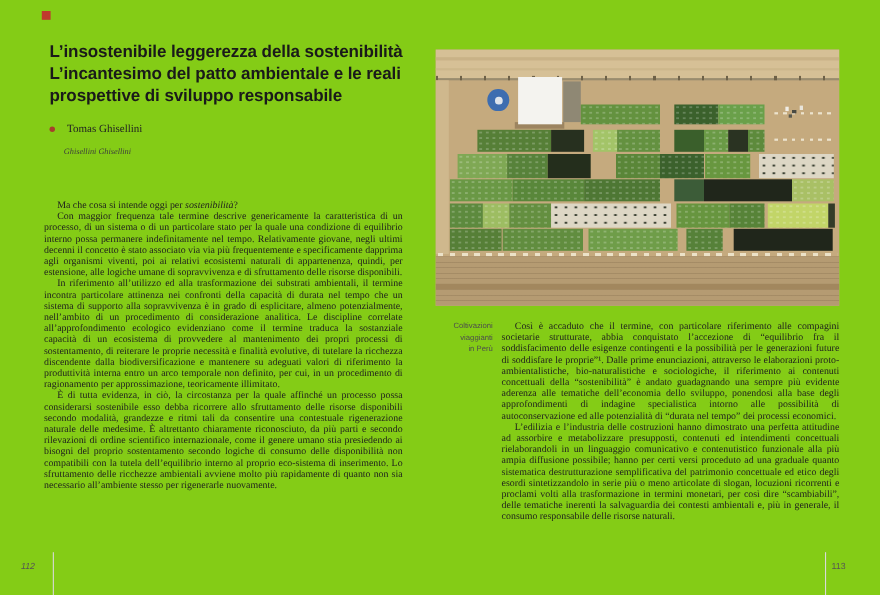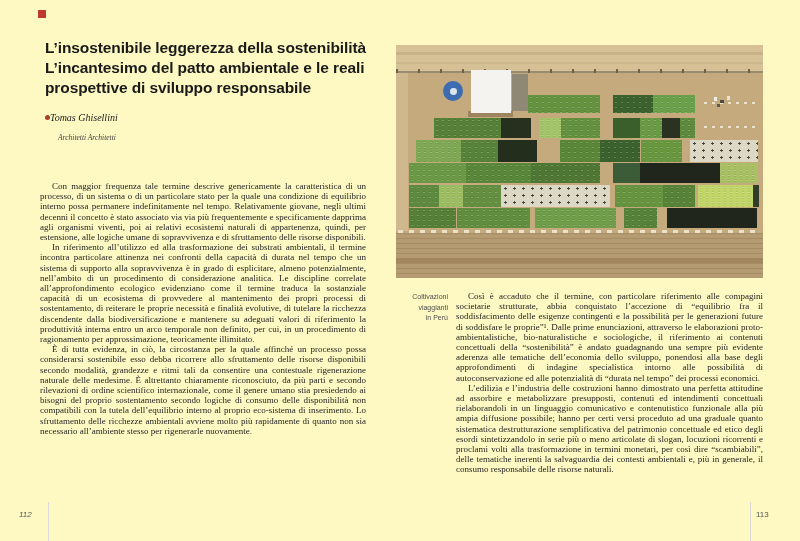--- a/index.html
+++ b/index.html
@@ -1,30 +1,30 @@
 <!DOCTYPE html>
 <html lang="it"><head>
 <meta charset="utf-8">
 <style>
   html,body{margin:0;padding:0;}
   body{
     width:800px;height:541px;background:#ffffff;overflow:hidden;
     font-family:"Liberation Serif", serif;color:#1f1f1f;position:relative;
   }
-  .spread{position:absolute;inset:0;background:#fef9c3;}
+  .spread{position:absolute;inset:0;background:#84cc16;}
 
   
   .chapter-marker{position:absolute;left:38px;top:10px;width:8px;height:8px;background:#bf392d;}
   .title{
     position:absolute;left:45px;top:38px;width:334px;margin:0;
     font-family:"Liberation Sans", sans-serif;font-weight:700;
     font-size:15.5px;line-height:20px;letter-spacing:-0.1px;color:#1a1a1a;
     white-space:pre-line;
   }
-  .author-row{position:absolute;left:45px;top:112px;display:flex;align-items:center;gap:0;font-style:italic;}
+  .author-row{position:absolute;left:45px;top:112px;display:flex;align-items:center;gap:11px;}
   .bullet{width:5px;height:5px;border-radius:50%;background:#a6402b;display:inline-block;}
   .author{font-size:10px;color:#222;}
   .affiliation{position:absolute;left:58px;top:133px;font-size:7.5px;font-style:italic;color:#3d3d3d;}
 
   .body-col{position:absolute;text-align:justify;font-size:9px;line-height:10.2px;color:#1e1e1e;hyphens:auto;-webkit-hyphens:auto;}
   .body-col p{margin:0;text-indent:12px;}
   .body-left{left:40px;top:181px;width:326px;}
   .body-right{left:456px;top:291px;width:307px;}
 
   .pagenum{position:absolute;font-family:"Liberation Sans", sans-serif;font-size:8px;color:#555;}
@@ -58,22 +58,23 @@
 
   <section>
     <div class="chapter-marker" style="background: rgb(191, 57, 45);"></div>
     <h1 class="title">L’insostenibile leggerezza della sostenibilità
 L’incantesimo del patto ambientale e le reali
 prospettive di sviluppo responsabile</h1>
     <div class="author-row">
       <span class="bullet"></span>
       <span class="author">Tomas Ghisellini</span>
     </div>
-    <div class="affiliation">Architetti Architetti</div>
+    <div class="affiliation">Ghisellini Ghisellini</div>
     <div class="body-col body-left">
+        <p>Ma che cosa si intende oggi per <em>sostenibilità</em>?</p>
         <p>Con maggior frequenza tale termine descrive genericamente la caratteristica di un processo, di un sistema o di un particolare stato per la quale una condizione di equilibrio interno possa permanere indefinitamente nel tempo. Relativamente giovane, negli ultimi decenni il concetto è stato associato via via più frequentemente e specificamente dapprima agli organismi viventi, poi ai relativi ecosistemi naturali di appartenenza, quindi, per estensione, alle logiche umane di sopravvivenza e di sfruttamento delle risorse disponibili.</p>
         <p>In riferimento all’utilizzo ed alla trasformazione dei substrati ambientali, il termine incontra particolare attinenza nei confronti della capacità di durata nel tempo che un sistema di supporto alla sopravvivenza è in grado di esplicitare, almeno potenzialmente, nell’ambito di un procedimento di considerazione analitica. Le discipline correlate all’approfondimento ecologico evidenziano come il termine traduca la sostanziale capacità di un ecosistema di provvedere al mantenimento dei propri processi di sostentamento, di reiterare le proprie necessità e finalità evolutive, di tutelare la ricchezza discendente dalla biodiversificazione e mantenere su adeguati valori di riferimento la produttività interna entro un arco temporale non definito, per cui, in un procedimento di ragionamento per approssimazione, teoricamente illimitato.</p>
         <p>È di tutta evidenza, in ciò, la circostanza per la quale affinché un processo possa considerarsi sostenibile esso debba ricorrere allo sfruttamento delle risorse disponibili secondo modalità, grandezze e ritmi tali da consentire una contestuale rigenerazione naturale delle medesime. È altrettanto chiaramente riconosciuto, da più parti e secondo rilevazioni di ordine scientifico internazionale, come il genere umano stia presiedendo ai bisogni del proprio sostentamento secondo logiche di consumo delle disponibilità non compatibili con la tutela dell’equilibrio interno al proprio eco-sistema di inserimento. Lo sfruttamento delle ricchezze ambientali avviene molto più rapidamente di quanto non sia necessario all’ambiente stesso per rigenerarle nuovamente.</p>
       </div>
     <div class="pagenum pagenum-left">112</div>
     <div class="pagerule pagerule-left"></div>
   </section>
 
   <section>
     <figure class="photo" style="background-color: rgb(197, 170, 126);">

